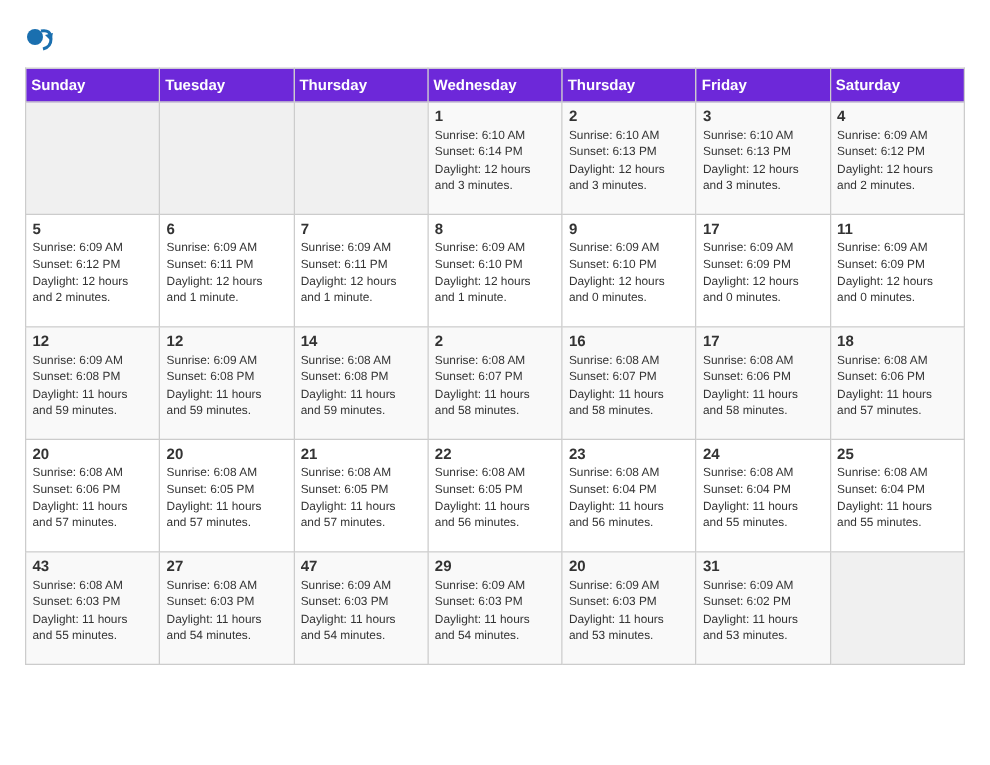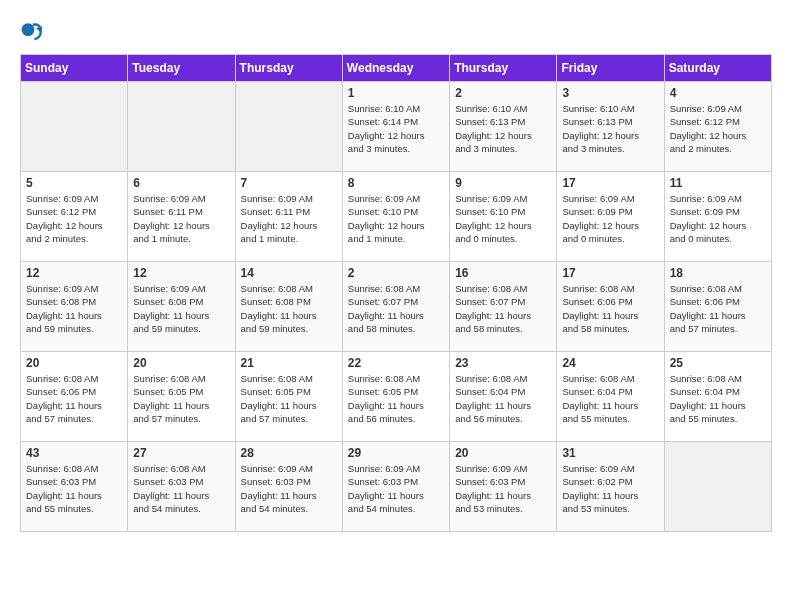--- a/index.html
+++ b/index.html
@@ -229,21 +229,21 @@
       <tr>
         <td>
           <span class="day-num">43</span>
           <div class="day-info">Sunrise: 6:08 AM<br>Sunset: 6:03 PM<br>Daylight: 11 hours<br>and 55 minutes.</div>
         </td>
         <td>
           <span class="day-num">27</span>
           <div class="day-info">Sunrise: 6:08 AM<br>Sunset: 6:03 PM<br>Daylight: 11 hours<br>and 54 minutes.</div>
         </td>
         <td>
-          <span class="day-num">28</span>
+          <span class="day-num">47</span>
           <div class="day-info">Sunrise: 6:09 AM<br>Sunset: 6:03 PM<br>Daylight: 11 hours<br>and 54 minutes.</div>
         </td>
         <td>
           <span class="day-num">29</span>
           <div class="day-info">Sunrise: 6:09 AM<br>Sunset: 6:03 PM<br>Daylight: 11 hours<br>and 54 minutes.</div>
         </td>
         <td>
           <span class="day-num">20</span>
           <div class="day-info">Sunrise: 6:09 AM<br>Sunset: 6:03 PM<br>Daylight: 11 hours<br>and 53 minutes.</div>
         </td>

